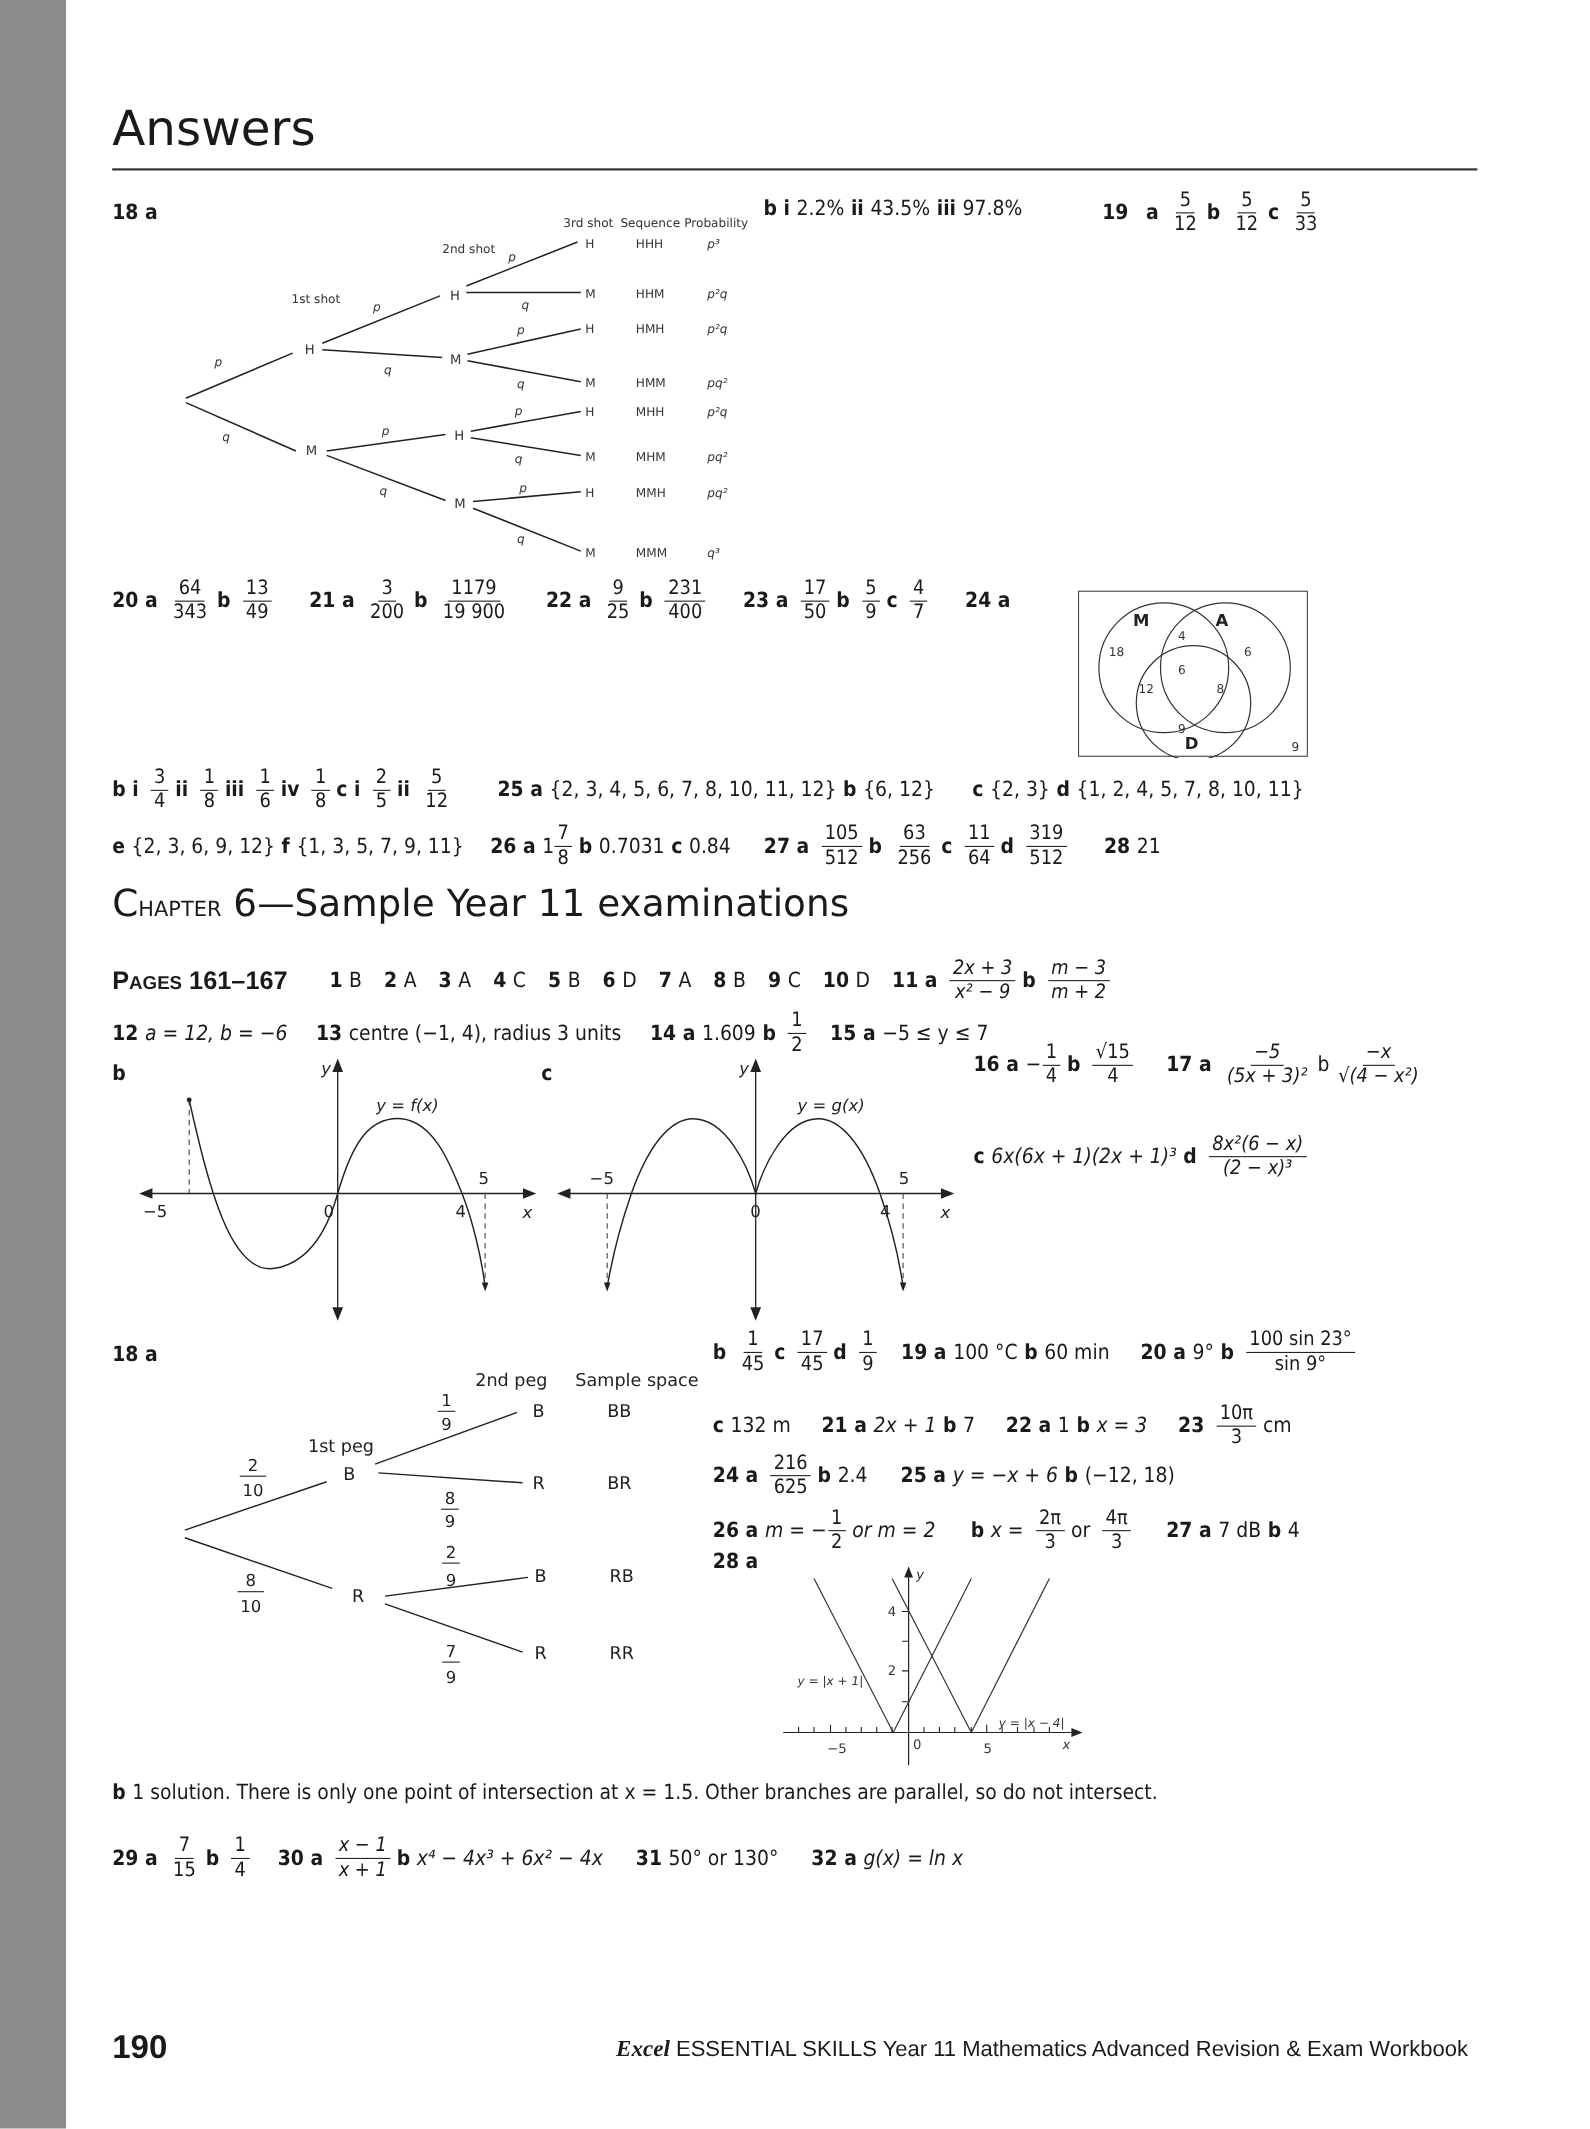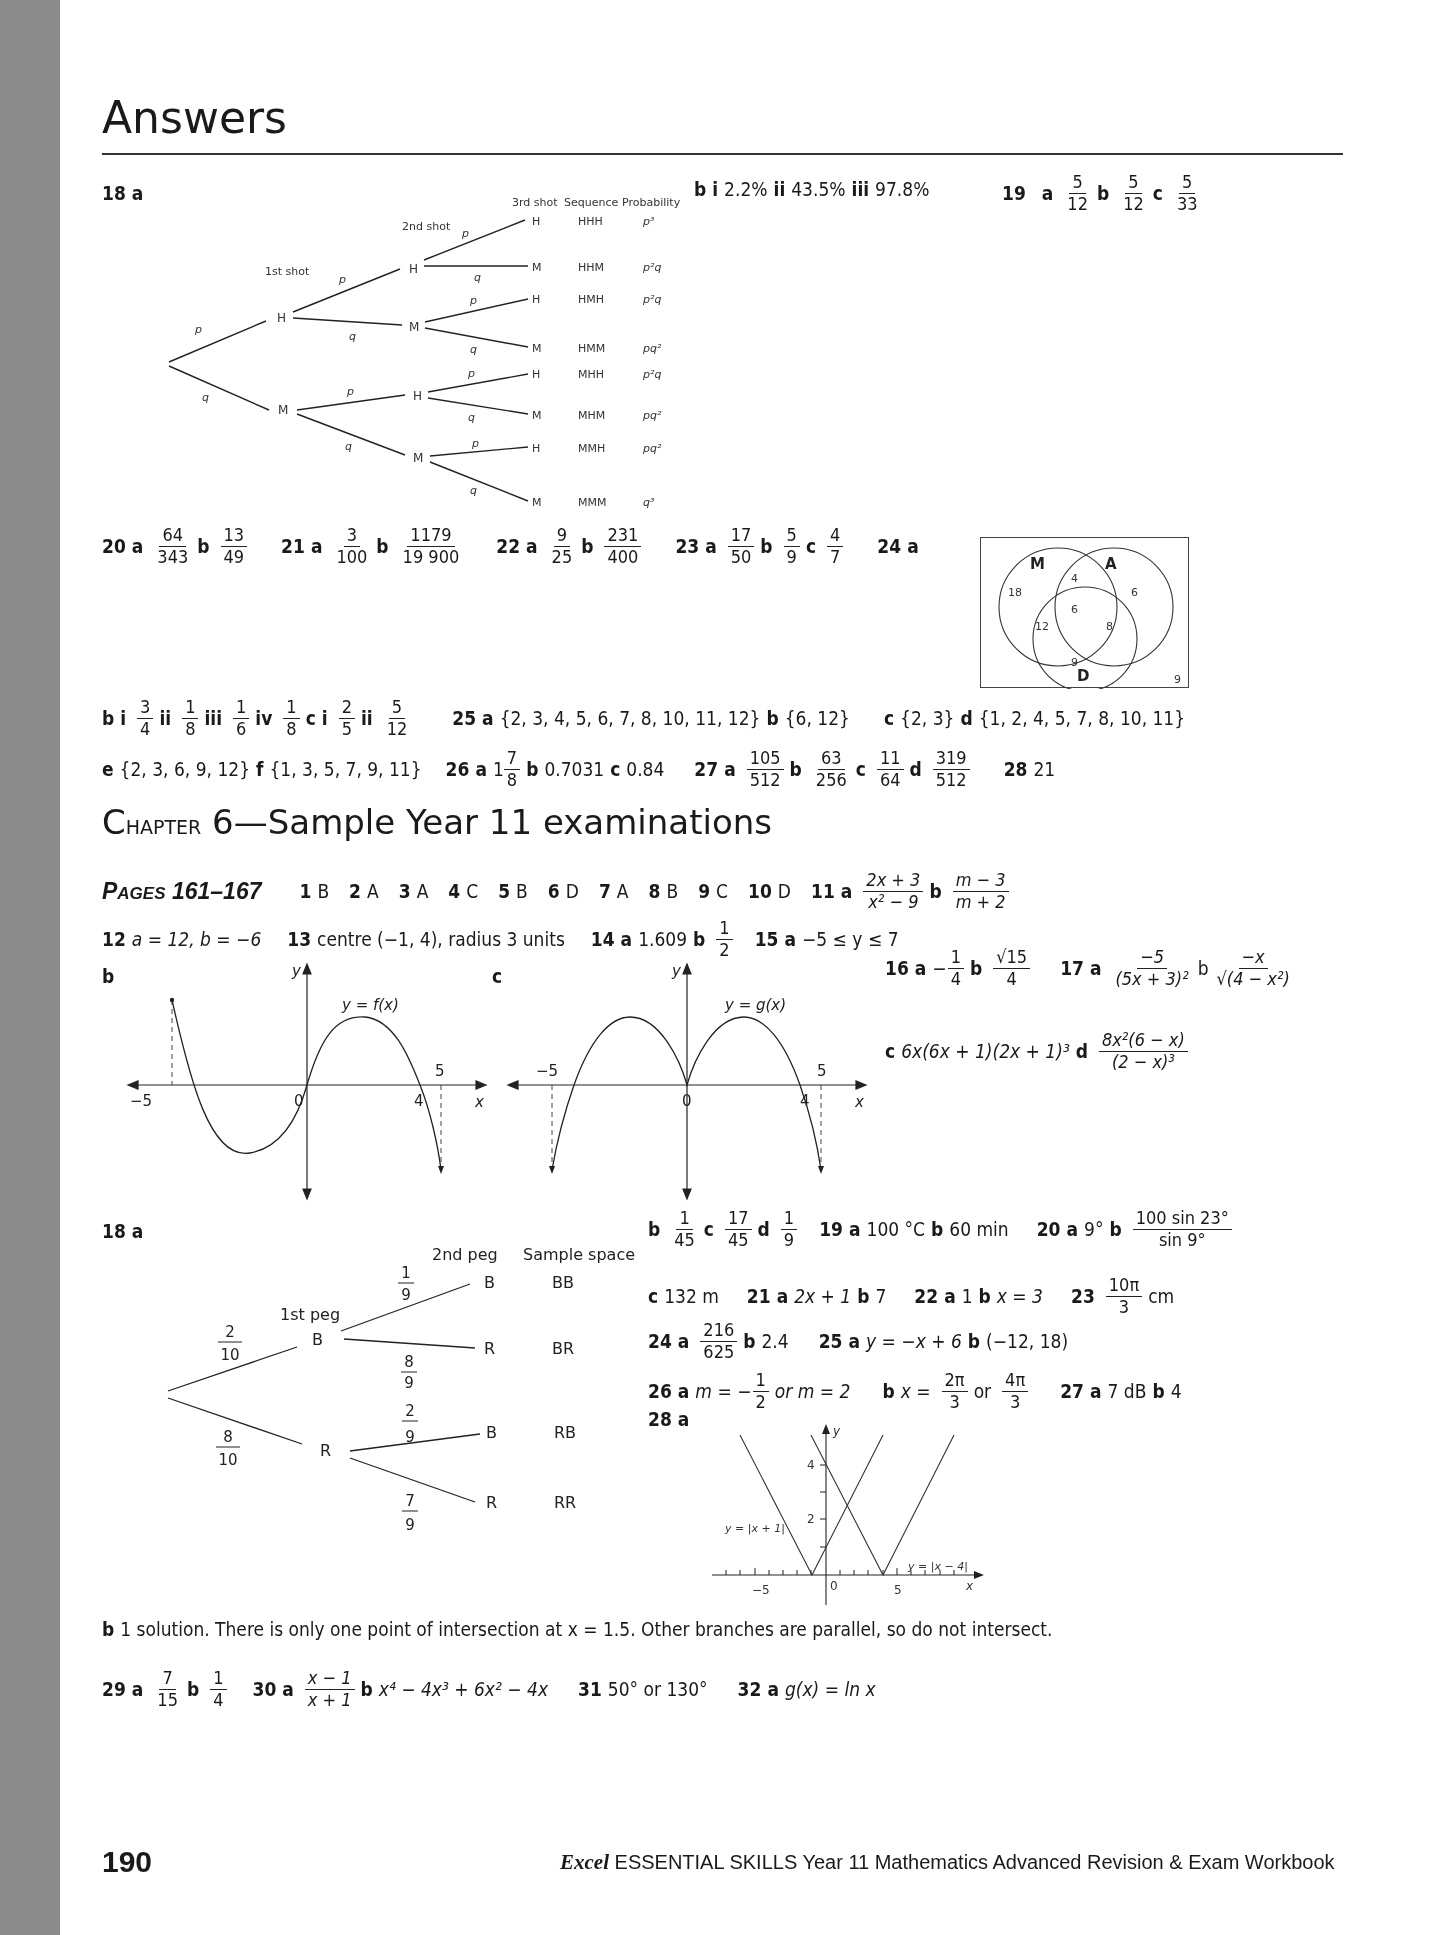--- a/index.html
+++ b/index.html
@@ -12,21 +12,21 @@
   .q{font-weight:bold;font-size:19px;}
   .t{font-size:19px;}
   .frac{display:inline-flex;flex-direction:column;align-items:center;vertical-align:middle;margin:0 5px;font-size:18px;line-height:1.15;}
   .frac .num{padding:0 3px;border-bottom:1.6px solid #222;}
   .frac .den{padding:0 3px;}
   .line{position:absolute;white-space:nowrap;display:flex;align-items:center;font-size:19px;}
   .line > *{margin-right:6px;}
   .gap{display:inline-block;width:22px;}
   .chapter{left:102px;top:802px;font-size:34px;font-family:"DejaVu Sans",sans-serif;}
   .chapter .sc{font-size:19px;}
-  .pages{font-weight:bold;font-size:23px;font-family:"Liberation Sans",sans-serif;font-style:italic;}
+  .pages{font-weight:bold;font-size:23px;font-family:"Liberation Sans",sans-serif;}
   .pages .sc{font-size:17px;}
   svg text{font-family:"DejaVu Sans",sans-serif;}
   .it{font-style:italic;}
   .footer-num{left:102px;top:1845px;font-family:"Liberation Sans",sans-serif;font-weight:bold;font-size:30px;}
   .footer-book{left:560px;top:1850px;font-family:"Liberation Sans",sans-serif;font-size:20px;}
   .footer-book .brand{font-family:"Liberation Serif",serif;font-style:italic;font-weight:bold;font-size:21px;}
   .venn-box{position:absolute;left:980px;top:537px;width:207px;height:149px;border:1.5px solid #444;}
 </style>
 </head>
 <body>
@@ -152,21 +152,21 @@
   <span class="q">b</span>
   <span class="frac">
       <span class="num">13</span>
       <span class="den">49</span>
     </span>
   <span class="gap"></span>
   <span class="q">21</span>
     <span class="q">a</span>
   <span class="frac">
       <span class="num">3</span>
-      <span class="den">100</span>
+      <span class="den">200</span>
     </span>
   <span class="q">b</span>
   <span class="frac">
       <span class="num">1179</span>
       <span class="den">19 900</span>
     </span>
   <span class="gap"></span>
   <span class="q">22</span>
     <span class="q">a</span>
   <span class="frac">

